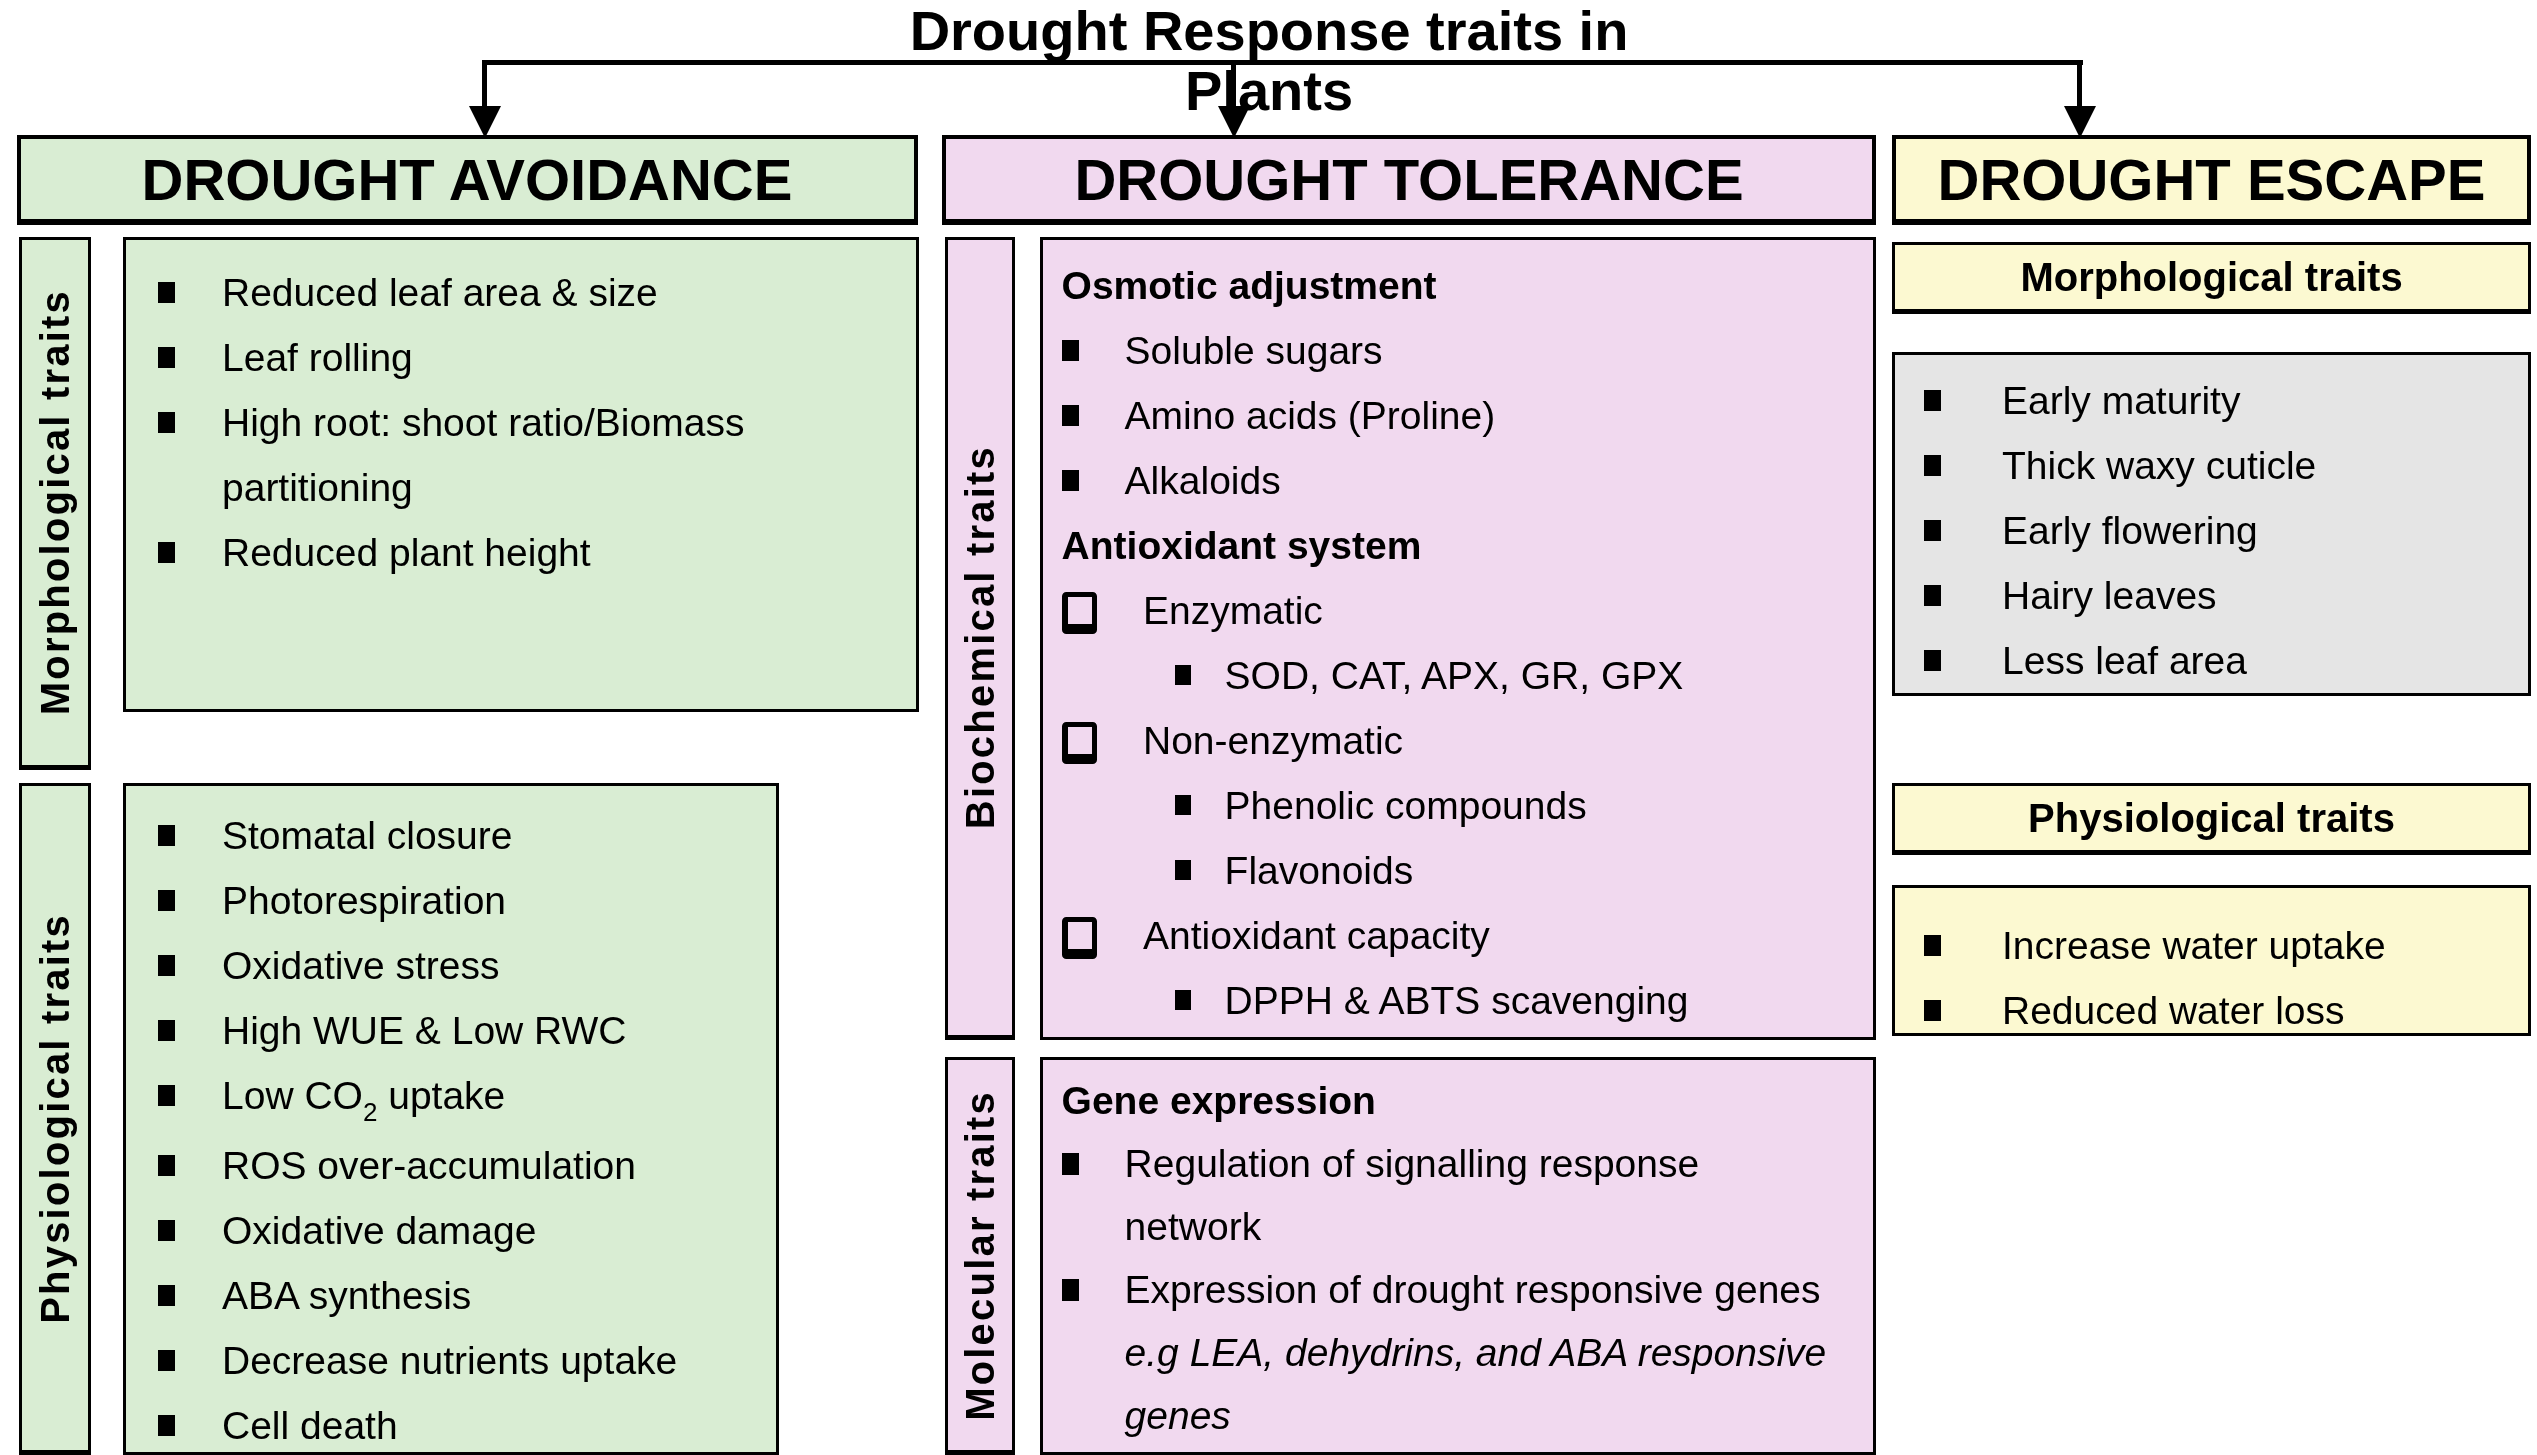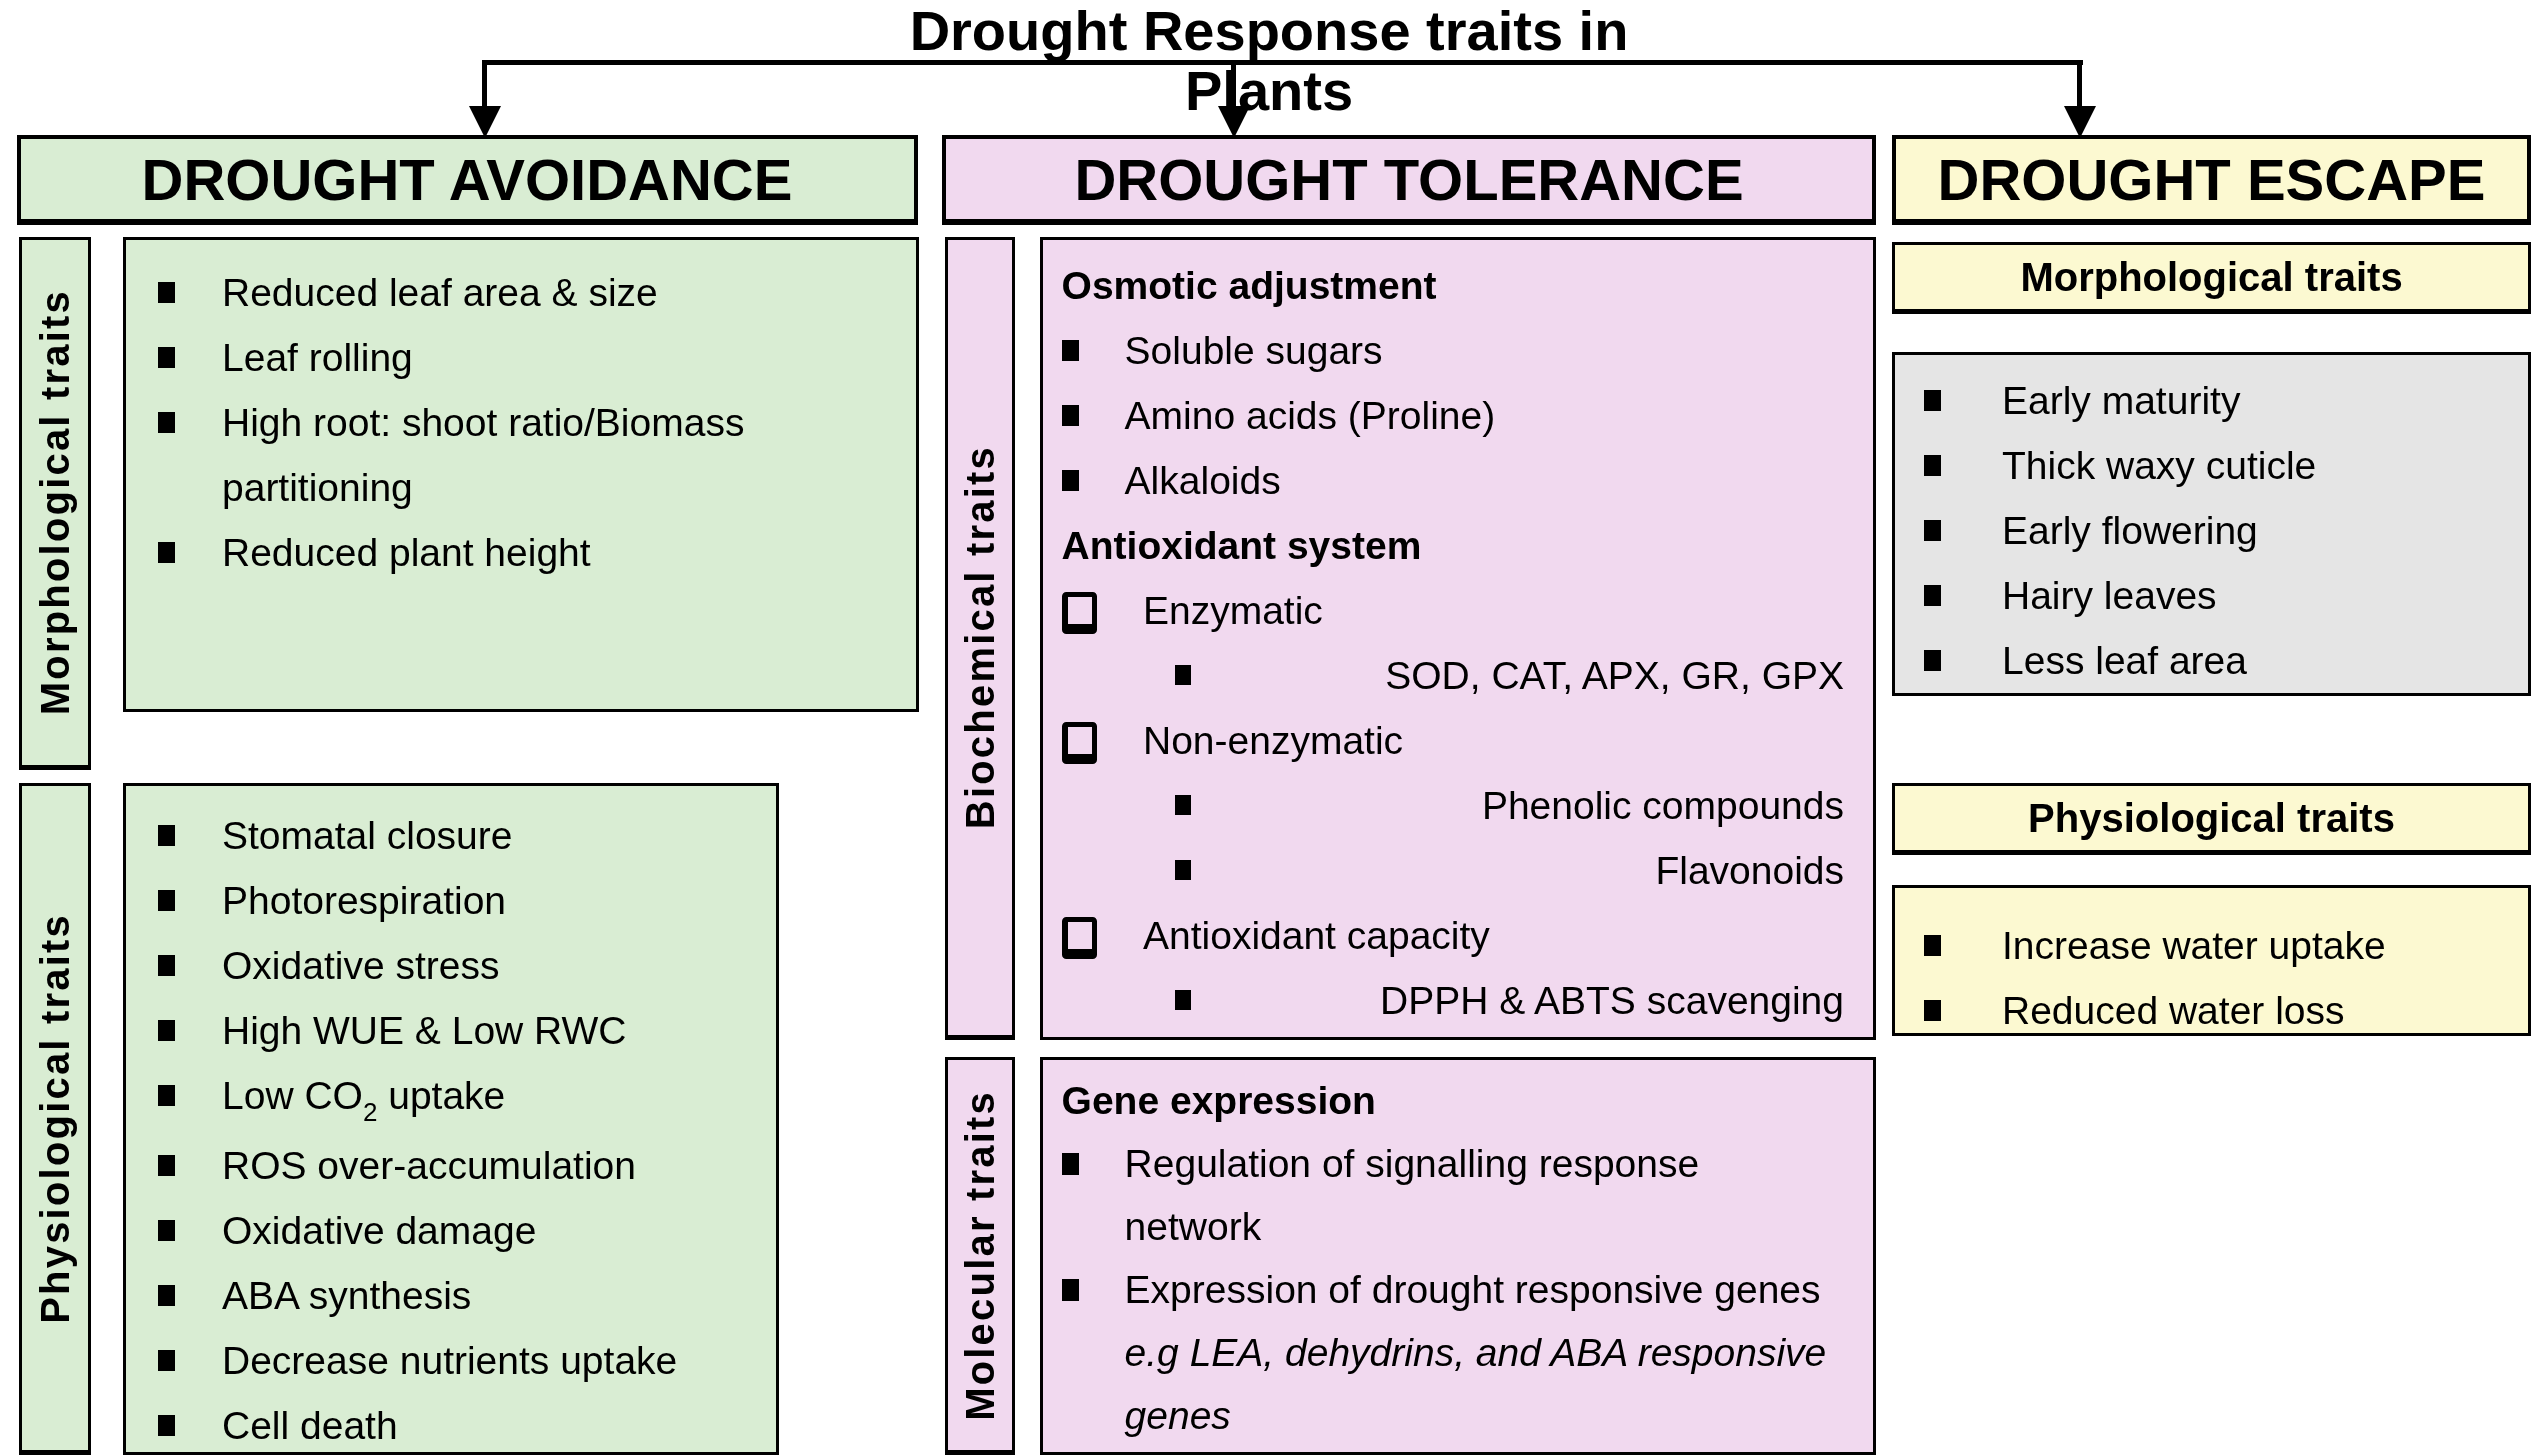--- a/index.html
+++ b/index.html
@@ -70,21 +70,21 @@
   .blt{flex-shrink:0;width:17px;height:21.5px;background:#000;margin-top:21.5px;}
   .chk{
     flex-shrink:0;width:24.4px;height:27px;border:5px solid #000;
     border-bottom-width:10px;border-left-width:6.5px;border-radius:4.3px;margin-top:14.3px;
   }
   
   .box-lm .blt,.box-lp .blt{margin-right:47px;}
   .box-re1 .blt,.box-re2 .blt{margin-right:61px;}
   .box-mb .b-square .blt,.box-mm .b-square .blt{margin-right:46px;}
   .box-mb .b-check .chk{margin-right:46px;}
-  .box-mb .b-sub{padding-left:113px;text-align:right;}
+  .box-mb .b-sub{padding-left:113px;}
   .box-mb .b-sub .blt{width:16px;height:20px;margin-right:34px;}
 </style>
 </head>
 <body>
 
 <div class="canvas">
 
   <div class="title">Drought Response traits in Plants</div>
 
   <div class="hline"></div>

